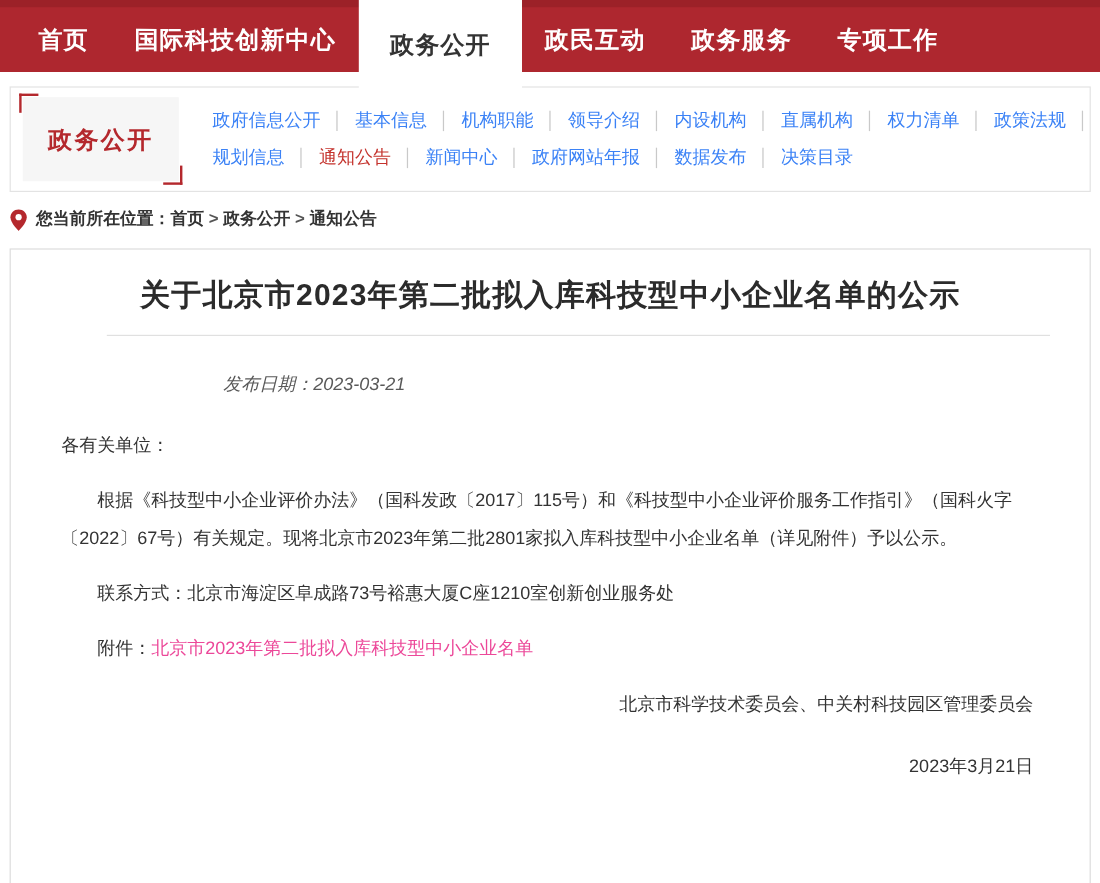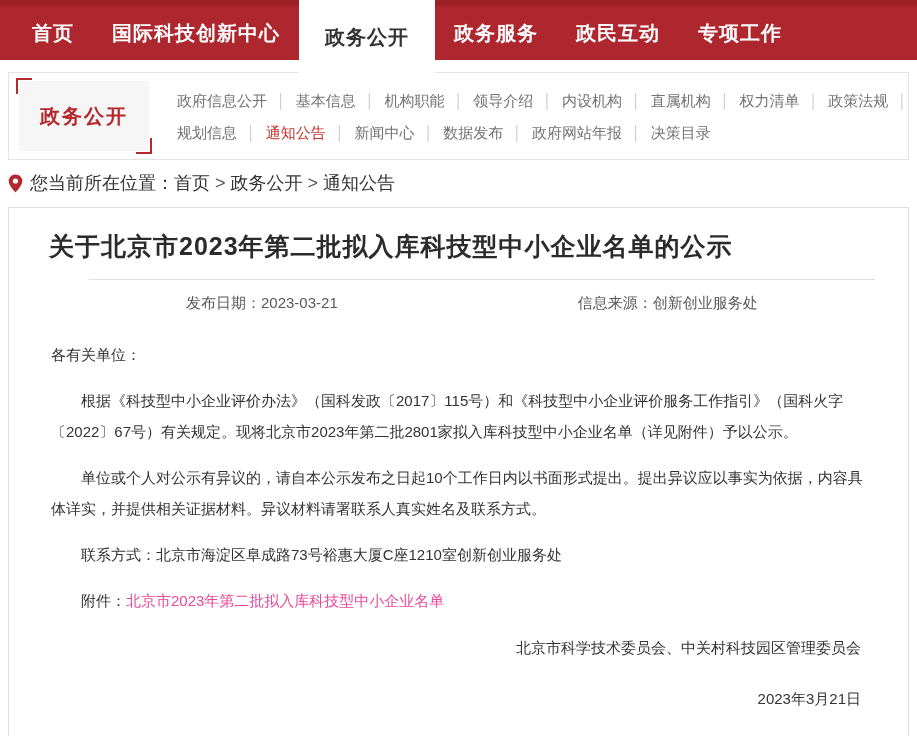--- a/index.html
+++ b/index.html
@@ -55,61 +55,62 @@
     border-top: 2px solid #b4282d; border-left: 2px solid #b4282d;
   }
   .subnav-box::after {
     content: ""; position: absolute; bottom: -3px; right: -3px;
     width: 14px; height: 14px;
     border-bottom: 2px solid #b4282d; border-right: 2px solid #b4282d;
   }
   .subnav-links { padding: 4px 0 0 28px; }
   .subnav-row { display: flex; align-items: center; line-height: 31px; flex-wrap: nowrap; }
   .sublink {
-    color: #737373; font-size: 15px; text-decoration: none;
+    color: #3b82f6; font-size: 15px; text-decoration: none;
     cursor: pointer; white-space: nowrap;
   }
   .sublink.active { color: #c4332d; }
   .subnav-row .sublink::after {
     content: "│"; color: #c9c9c9; font-size: 14px;
     margin: 0 10px; font-weight: normal;
   }
   .subnav-row.no-trail .sublink:last-child::after { content: ""; margin: 0; }
 
   
   .breadcrumb {
     display: flex; align-items: center;
     margin: 12px 8px 0 8px; height: 22px;
-    font-size: 18px; color: #333;
+    font-size: 14px; color: #333; font-weight: bold;
   }
   .pin-icon { width: 15px; height: 19px; margin-right: 7px; flex: 0 0 15px; }
   .crumb { color: #333; text-decoration: none; cursor: pointer; }
   .crumb:not(:last-child)::after { content: " > "; color: #555; white-space: pre; }
 
   
   .article-panel {
     margin: 13px 8px 0 8px;
     border: 1px solid #ddd;
     background: #fff;
     min-height: 620px;
     padding-bottom: 30px;
   }
   .article-title {
+    text-align: center;
     font-size: 25px; font-weight: bold; color: #2b2b2b;
     letter-spacing: 1px;
     margin: 22px 40px 0 40px; line-height: 32px;
   }
   .title-divider {
     border: 0; border-top: 1px solid #e0e0e0;
     margin: 17px 33px 0 80px;
   }
   .meta-row {
     display: flex; 
-    margin-top: 14px;
-    font-size: 15px; color: #595959;
+    margin-top: 31px;
+    font-size: 15px; color: #595959; font-style: italic;
   }
   .meta-date { margin-left: 177px; }
   .meta-source { margin-left: 240px; }
 
   .article-body {
     margin-top: 26px;
     padding: 0 45px 0 42px;
     font-size: 15px; color: #333;
   }
   .article-body p { margin: 0 0 15px 0; line-height: 31px; }
@@ -120,22 +121,22 @@
   .sig-date { line-height: 31px; margin-top: 20px; }
 </style>
 </head>
 <body>
 
 <nav class="topnav">
 
 <a class="nav-item">首页</a>
     <a class="nav-item">国际科技创新中心</a>
     <a class="nav-item active">政务公开</a>
+    <a class="nav-item">政民互动</a>
     <a class="nav-item">政务服务</a>
-    <a class="nav-item">政民互动</a>
     <a class="nav-item">专项工作</a>
   </nav>
 
 <section class="subnav">
   <div class="subnav-box">政务公开</div>
   <div class="subnav-links">
     <div class="subnav-row">
 
     <a class="sublink">政府信息公开</a>
         <a class="sublink">基本信息</a>
@@ -144,22 +145,22 @@
         <a class="sublink">内设机构</a>
         <a class="sublink">直属机构</a>
         <a class="sublink">权力清单</a>
         <a class="sublink">政策法规</a>
       </div>
     <div class="subnav-row no-trail">
 
     <a class="sublink">规划信息</a>
         <a class="sublink active">通知公告</a>
         <a class="sublink">新闻中心</a>
+        <a class="sublink">政府网站年报</a>
         <a class="sublink">数据发布</a>
-        <a class="sublink">政府网站年报</a>
         <a class="sublink">决策目录</a>
       </div>
   </div>
 </section>
 
 <div class="breadcrumb">
   <svg class="pin-icon" viewBox="0 0 15 19" xmlns="http://www.w3.org/2000/svg">
     <path d="M7.5 0.5 C3.6 0.5 0.7 3.4 0.7 7.1 C0.7 12 7.5 18.4 7.5 18.4 C7.5 18.4 14.3 12 14.3 7.1 C14.3 3.4 11.4 0.5 7.5 0.5 Z" fill="#b4282d"></path>
     <circle cx="7.5" cy="7" r="2.6" fill="#ffffff"></circle>
   </svg>
@@ -171,27 +172,25 @@
       <a class="crumb">通知公告</a>
     </span>
 </div>
 
 <article class="article-panel">
   <h1 class="article-title">关于北京市2023年第二批拟入库科技型中小企业名单的公示</h1>
   <hr class="title-divider">
 
   <div class="meta-row">
     <span class="meta-date"><span>发布日期：</span><span>2023-03-21</span></span>
-    <span class="meta-source"><span>信息来源：</span><span>创新创业服务处</span></span>
   </div>
 
   <div class="article-body">
     <p>各有关单位：</p>
     <p class="para-indent">根据《科技型中小企业评价办法》（国科发政〔2017〕115号）和《科技型中小企业评价服务工作指引》（国科火字〔2022〕67号）有关规定。现将北京市2023年第二批2801家拟入库科技型中小企业名单（详见附件）予以公示。</p>
-    <p class="para-indent">单位或个人对公示有异议的，请自本公示发布之日起10个工作日内以书面形式提出。提出异议应以事实为依据，内容具体详实，并提供相关证据材料。异议材料请署联系人真实姓名及联系方式。</p>
     <p class="para-indent">联系方式：北京市海淀区阜成路73号裕惠大厦C座1210室创新创业服务处</p>
     <p class="para-indent"><span>附件：</span><a class="attachment-link">北京市2023年第二批拟入库科技型中小企业名单</a></p>
 
     <div class="sig-block">
       <div class="sig-line">北京市科学技术委员会、中关村科技园区管理委员会</div>
       <div class="sig-date">2023年3月21日</div>
     </div>
   </div>
 </article>
 

